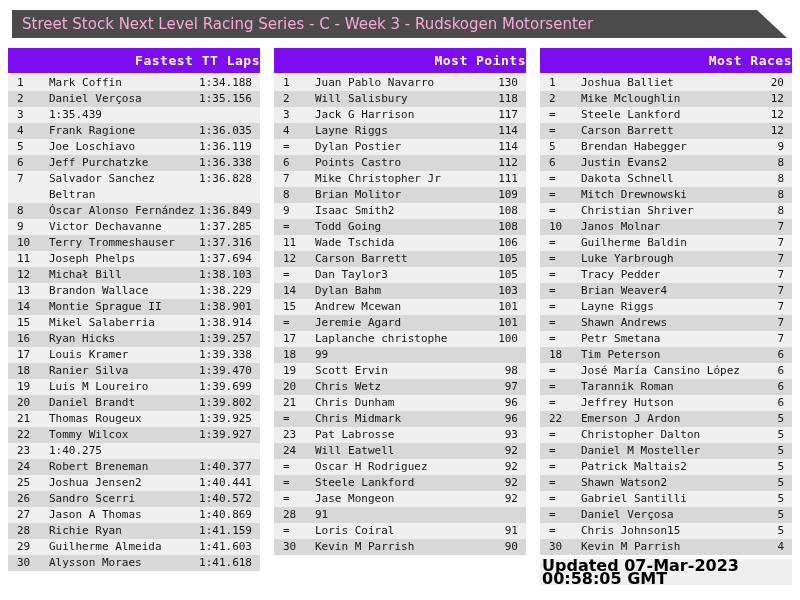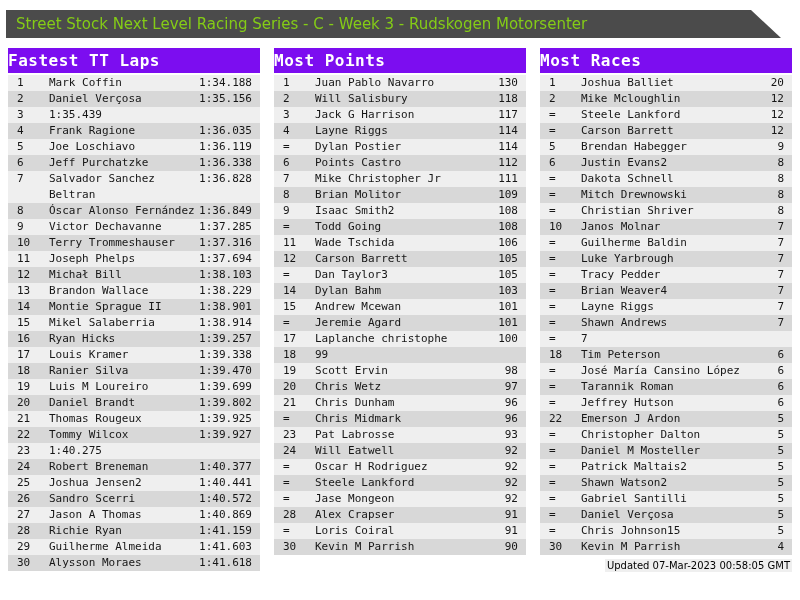--- a/index.html
+++ b/index.html
@@ -1,36 +1,36 @@
 <!DOCTYPE html>
 <html style="--accent: #7c0df0; --bar-bg: #4b4b4b; --row-light: #efefef; --row-dark: #d8d8d8;"><head>
 <meta charset="utf-8">
 <style>
   html,body{margin:0;padding:0;background:#ffffff;}
   .page{position:relative;width:800px;height:600px;overflow:hidden;
         font-family:"DejaVu Sans Mono",monospace;background:#ffffff;}
-  .title-bar{position:absolute;left:6px;top:10px;width:775px;height:28px;
-        background:var(--bar-bg,#4b4b4b);color:#84cc16;
+  .title-bar{position:absolute;left:12px;top:10px;width:775px;height:28px;
+        background:var(--bar-bg,#4b4b4b);color:#f9a8d4;
         clip-path:polygon(0 0,calc(100% - 30px) 0,100% 100%,0 100%);
         font-family:"DejaVu Sans",sans-serif;font-size:15px;line-height:28px;}
   .title-bar .title-text{padding-left:10px;white-space:nowrap;display:inline-block;}
   .columns{position:absolute;left:8px;top:48px;width:784px;display:flex;gap:14px;}
   .col{flex:1;min-width:0;}
-  .col-header{height:25px;line-height:25px;text-align:left;
+  .col-header{height:25px;line-height:25px;text-align:right;
         background:var(--accent,#7c0df0);color:#ffffff;
-        font-size:16px;font-weight:bold;margin-bottom:2px;letter-spacing:0.5px;}
+        font-size:13px;font-weight:bold;margin-bottom:2px;letter-spacing:0.5px;}
   .rows{width:100%;}
   .row{display:flex;align-items:flex-start;font-size:11px;line-height:16px;color:#161616;}
   .row:nth-child(odd){background:var(--row-light,#efefef);}
   .row:nth-child(even){background:var(--row-dark,#d8d8d8);}
   .cell-rank{flex:0 0 32px;padding-left:9px;white-space:nowrap;}
   .cell-name{flex:1;min-width:0;white-space:pre-line;}
   .cell-value{flex:none;padding-right:8px;text-align:right;white-space:nowrap;}
-  .footer-row{margin-top:4px;text-align:right;
-        font-family:"DejaVu Sans",sans-serif;font-size:10px;color:#000;}
+  .footer-row{margin-top:4px;
+        font-family:"DejaVu Sans",sans-serif;font-size:16px;color:#000;font-weight:bold;}
   .footer-row .stamp{background:var(--row-light,#efefef);display:inline-block;
         padding:0 2px;line-height:13px;}
 </style>
 </head>
 <body>
 
 <div class="page">
 
   <div class="title-bar">
     <span class="title-text">Street Stock Next Level Racing Series - C - Week 3 - Rudskogen Motorsenter</span>
@@ -325,21 +325,20 @@
             <span class="cell-name">Steele Lankford</span>
             <span class="cell-value">92</span>
           </div>
           <div class="row">
             <span class="cell-rank">=</span>
             <span class="cell-name">Jase Mongeon</span>
             <span class="cell-value">92</span>
           </div>
           <div class="row">
             <span class="cell-rank">28</span>
-            <span class="cell-name">Alex Crapser</span>
             <span class="cell-value">91</span>
           </div>
           <div class="row">
             <span class="cell-rank">=</span>
             <span class="cell-name">Loris Coiral</span>
             <span class="cell-value">91</span>
           </div>
           <div class="row">
             <span class="cell-rank">30</span>
             <span class="cell-name">Kevin M Parrish</span>
@@ -426,20 +425,21 @@
             <span class="cell-name">Layne Riggs</span>
             <span class="cell-value">7</span>
           </div>
           <div class="row">
             <span class="cell-rank">=</span>
             <span class="cell-name">Shawn Andrews</span>
             <span class="cell-value">7</span>
           </div>
           <div class="row">
             <span class="cell-rank">=</span>
+            <span class="cell-name">Petr Smetana</span>
             <span class="cell-value">7</span>
           </div>
           <div class="row">
             <span class="cell-rank">18</span>
             <span class="cell-name">Tim Peterson</span>
             <span class="cell-value">6</span>
           </div>
           <div class="row">
             <span class="cell-rank">=</span>
             <span class="cell-name">José María Cansino López</span>

